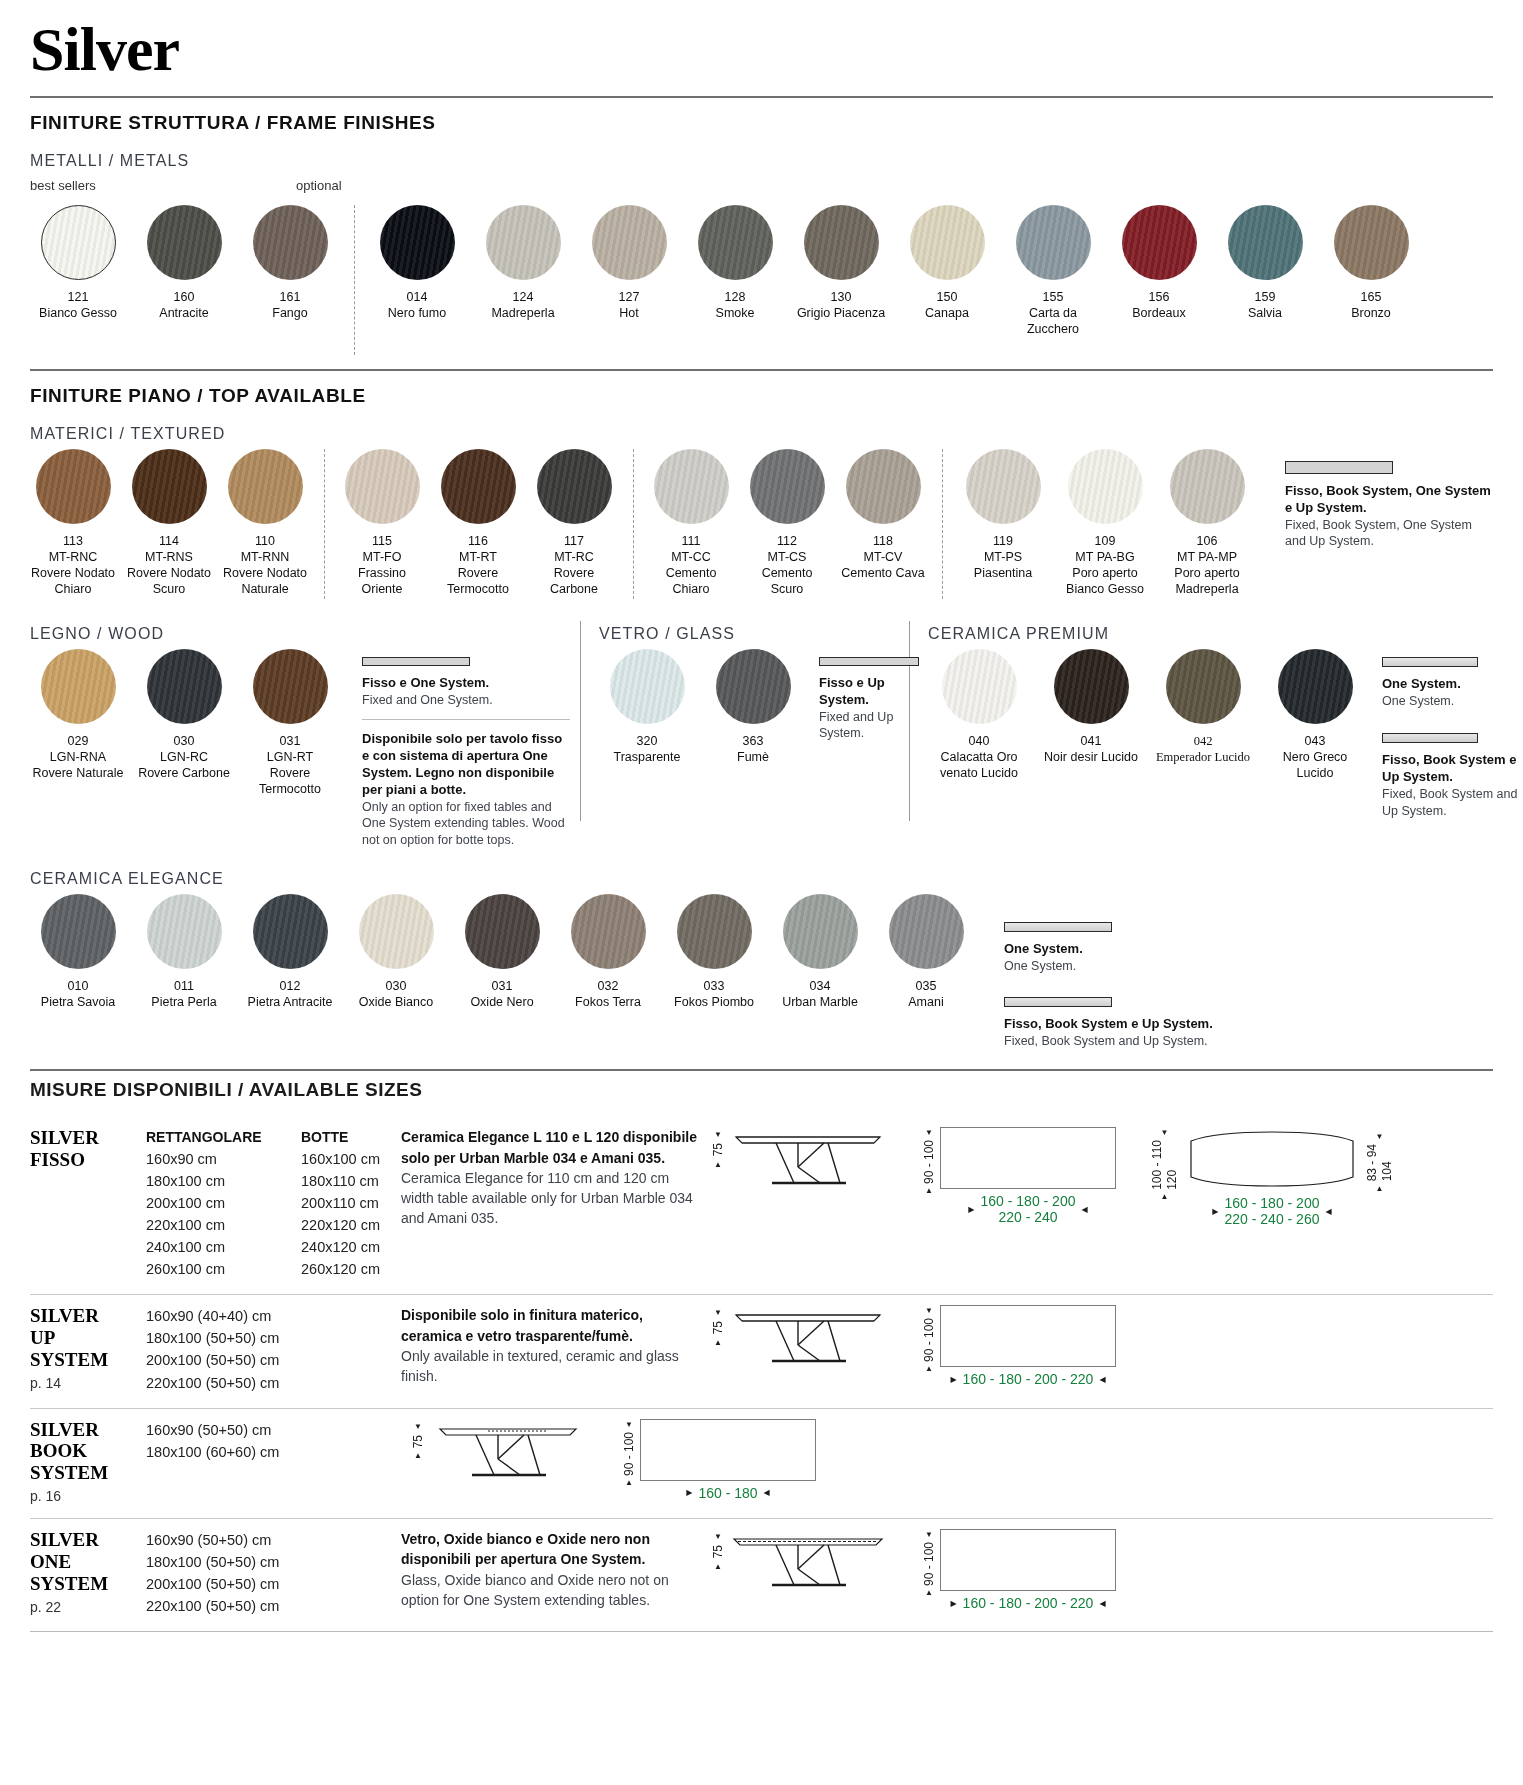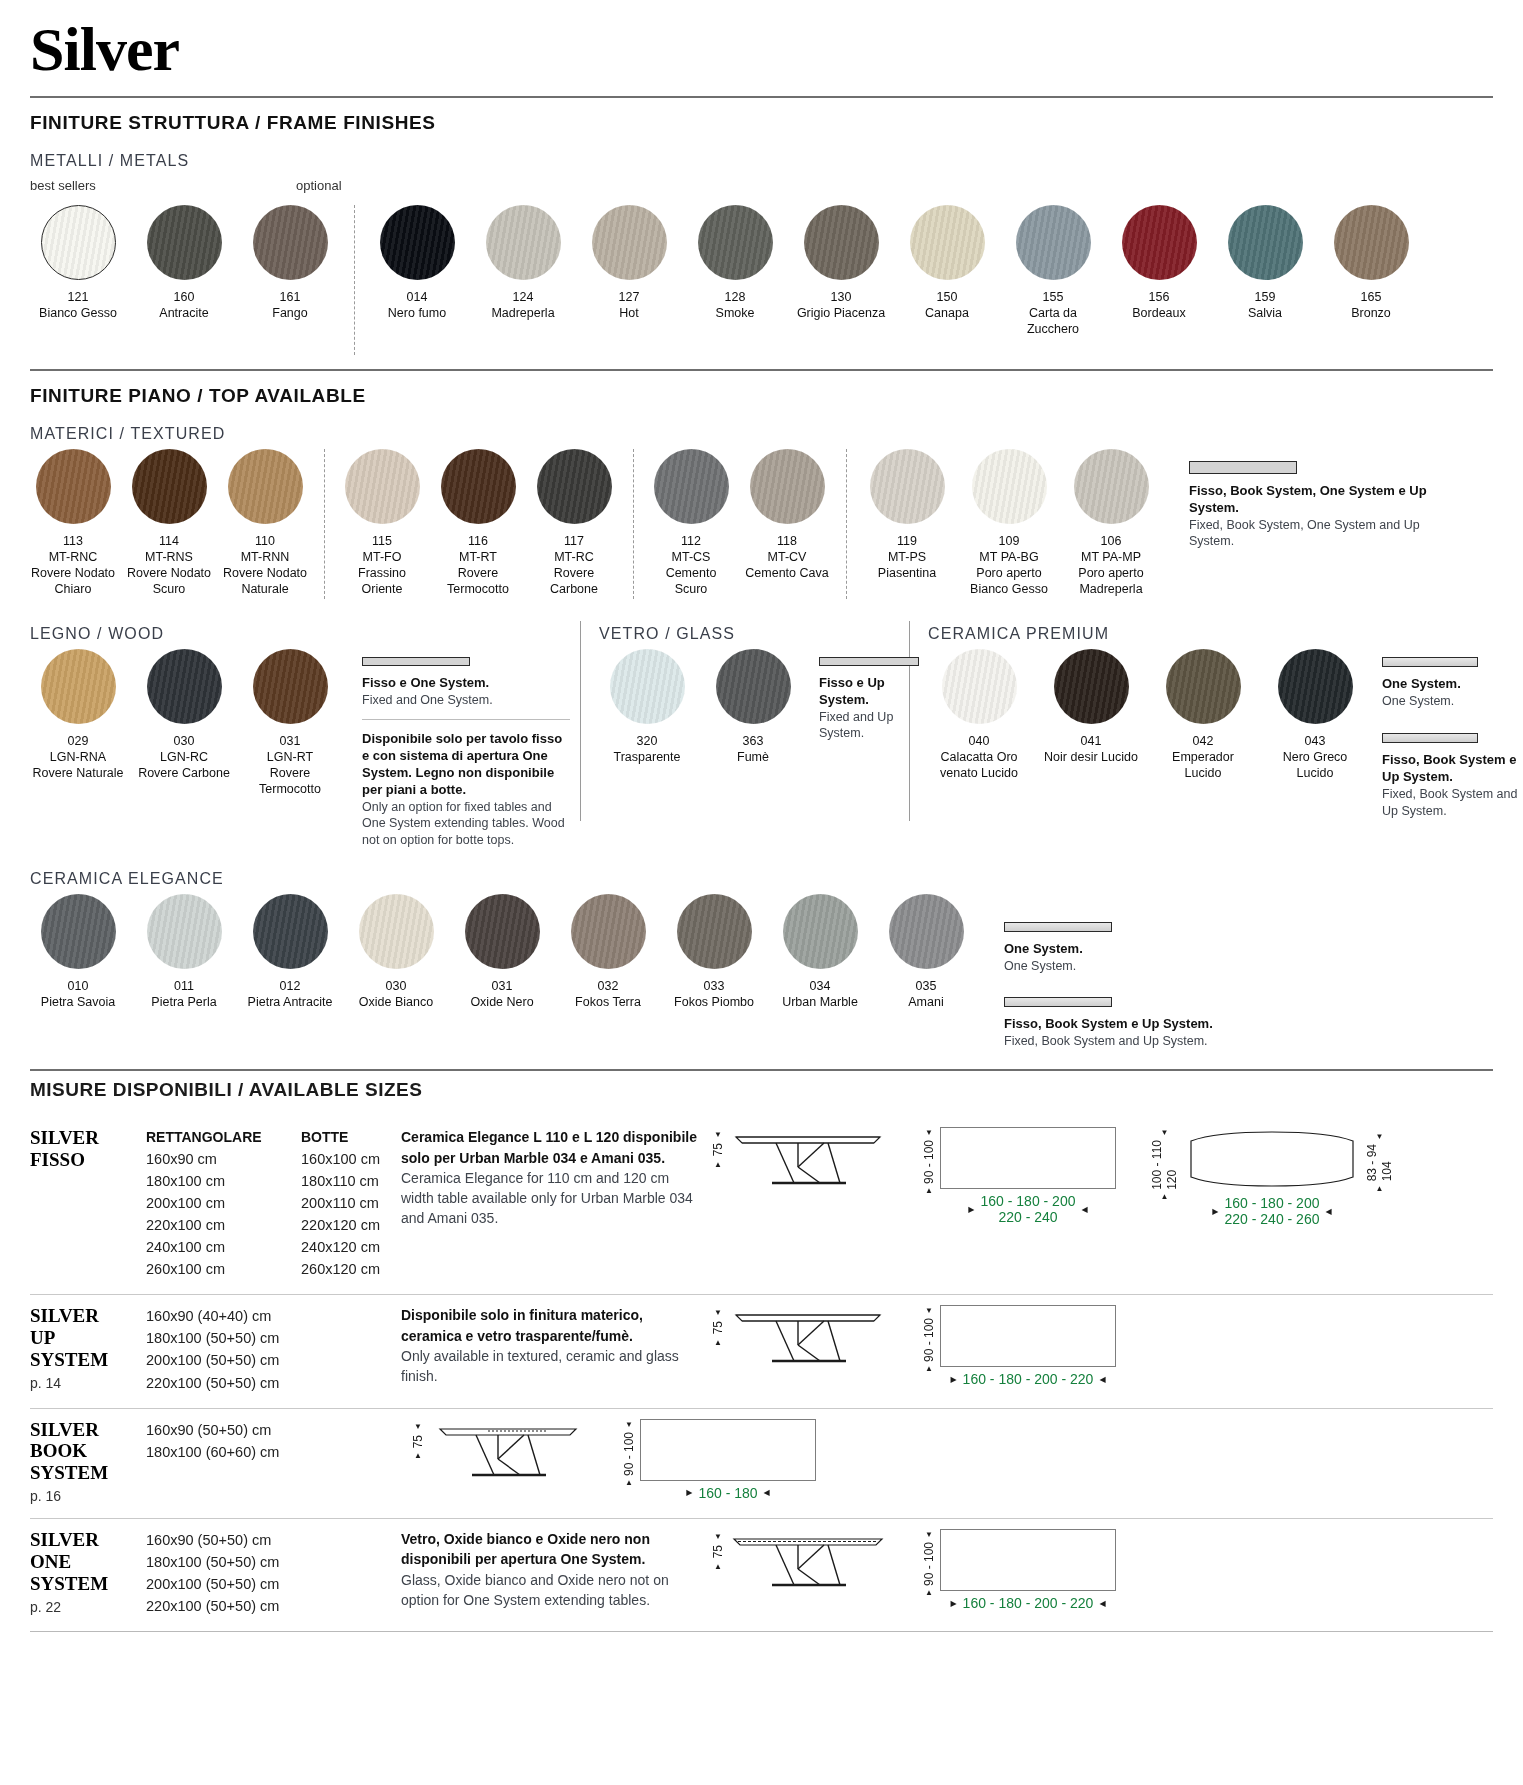--- a/index.html
+++ b/index.html
@@ -233,20 +233,26 @@
         <div class="sw" style="width: 86px;">
           <div class="disc" style="background: repeating-linear-gradient(100deg, rgba(255, 255, 255, 0.07) 0px, rgba(255, 255, 255, 0.07) 3px, rgba(0, 0, 0, 0.05) 3px, rgba(0, 0, 0, 0.05) 6px) rgb(58, 58, 56);"></div>
           <div class="code">117</div>
           <div class="nm">MT-RC</div>
           <div class="nm">Rovere Carbone</div>
         </div>
       </div>
     <div class="divider-v" style="height:150px;"></div>
     <div class="swatch-group" id="tex-g3">
         <div class="sw" style="width: 86px;">
+          <div class="disc" style="background: repeating-linear-gradient(100deg, rgba(255, 255, 255, 0.07) 0px, rgba(255, 255, 255, 0.07) 3px, rgba(0, 0, 0, 0.05) 3px, rgba(0, 0, 0, 0.05) 6px) rgb(207, 205, 199);"></div>
+          <div class="code">111</div>
+          <div class="nm">MT-CC</div>
+          <div class="nm">Cemento Chiaro</div>
+        </div>
+        <div class="sw" style="width: 86px;">
           <div class="disc" style="background: repeating-linear-gradient(100deg, rgba(255, 255, 255, 0.07) 0px, rgba(255, 255, 255, 0.07) 3px, rgba(0, 0, 0, 0.05) 3px, rgba(0, 0, 0, 0.05) 6px) rgb(111, 113, 115);"></div>
           <div class="code">112</div>
           <div class="nm">MT-CS</div>
           <div class="nm">Cemento Scuro</div>
         </div>
         <div class="sw" style="width: 86px;">
           <div class="disc" style="background: repeating-linear-gradient(100deg, rgba(255, 255, 255, 0.07) 0px, rgba(255, 255, 255, 0.07) 3px, rgba(0, 0, 0, 0.05) 3px, rgba(0, 0, 0, 0.05) 6px) rgb(169, 160, 149);"></div>
           <div class="code">118</div>
           <div class="nm">MT-CV</div>
           <div class="nm">Cemento Cava</div>
@@ -350,21 +356,21 @@
             <div class="sw" style="width: 102px;">
               <div class="disc" style="background: repeating-linear-gradient(100deg, rgba(255, 255, 255, 0.07) 0px, rgba(255, 255, 255, 0.07) 3px, rgba(0, 0, 0, 0.05) 3px, rgba(0, 0, 0, 0.05) 6px) rgb(243, 242, 238);"></div>
               <div class="code">040</div>
               <div class="nm">Calacatta Oro venato Lucido</div>
             </div>
             <div class="sw" style="width: 102px;">
               <div class="disc" style="background: repeating-linear-gradient(100deg, rgba(255, 255, 255, 0.07) 0px, rgba(255, 255, 255, 0.07) 3px, rgba(0, 0, 0, 0.05) 3px, rgba(0, 0, 0, 0.05) 6px) rgb(43, 34, 28);"></div>
               <div class="code">041</div>
               <div class="nm">Noir desir Lucido</div>
             </div>
-            <div class="sw" style="width: 102px;">
+            <div class="sw" style="width: 102px; font-family: Liberation Serif, serif;">
               <div class="disc" style="background: repeating-linear-gradient(100deg, rgba(255, 255, 255, 0.07) 0px, rgba(255, 255, 255, 0.07) 3px, rgba(0, 0, 0, 0.05) 3px, rgba(0, 0, 0, 0.05) 6px) rgb(93, 84, 66);"></div>
               <div class="code">042</div>
               <div class="nm">Emperador Lucido</div>
             </div>
             <div class="sw" style="width: 102px;">
               <div class="disc" style="background: repeating-linear-gradient(100deg, rgba(255, 255, 255, 0.07) 0px, rgba(255, 255, 255, 0.07) 3px, rgba(0, 0, 0, 0.05) 3px, rgba(0, 0, 0, 0.05) 6px) rgb(34, 40, 43);"></div>
               <div class="code">043</div>
               <div class="nm">Nero Greco Lucido</div>
             </div>
           </div>

